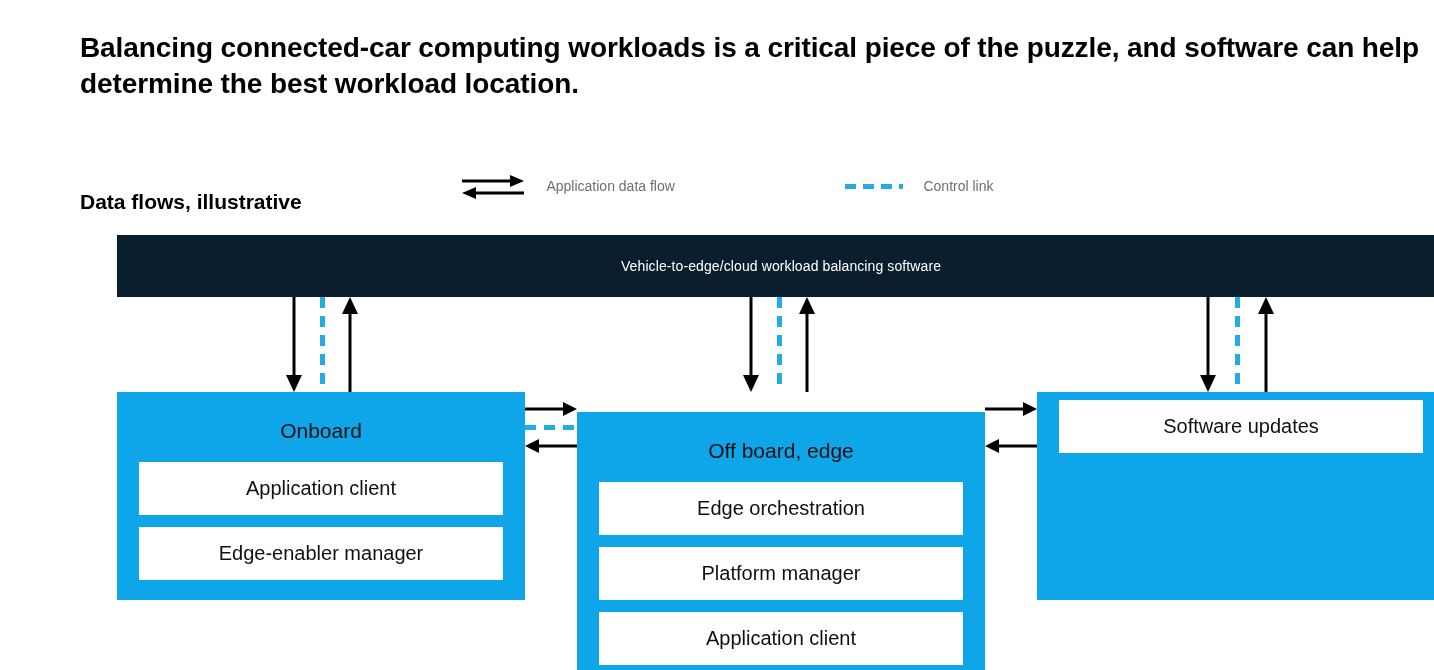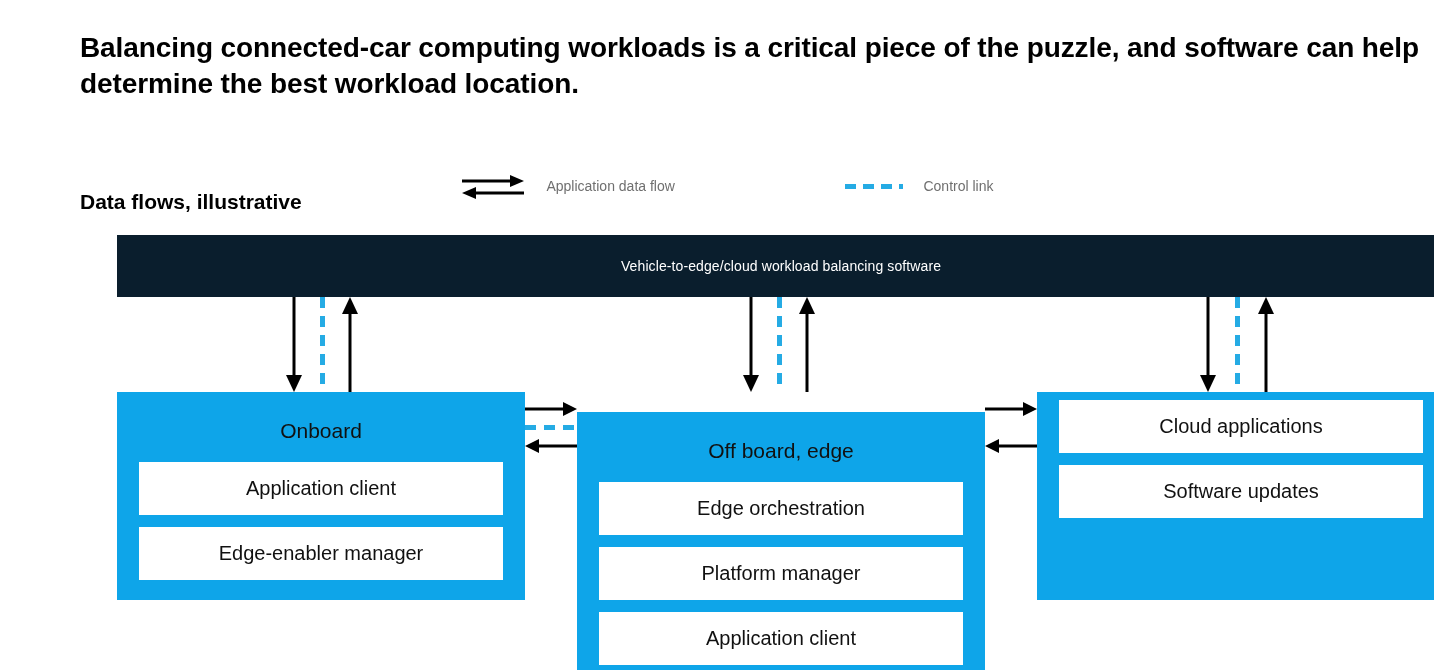--- a/index.html
+++ b/index.html
@@ -210,17 +210,16 @@
   </div>
 
   <div class="panel edge">
     <div class="panel-title">Off board, edge</div>
     <div class="panel-item">Edge orchestration</div>
     <div class="panel-item">Platform manager</div>
     <div class="panel-item">Application client</div>
   </div>
 
   <div class="panel cloud">
-    <div class="panel-item">Cloud applications</div>
     <div class="panel-item">Software updates</div>
   </div>
 
 </div>
 
 </body></html>

